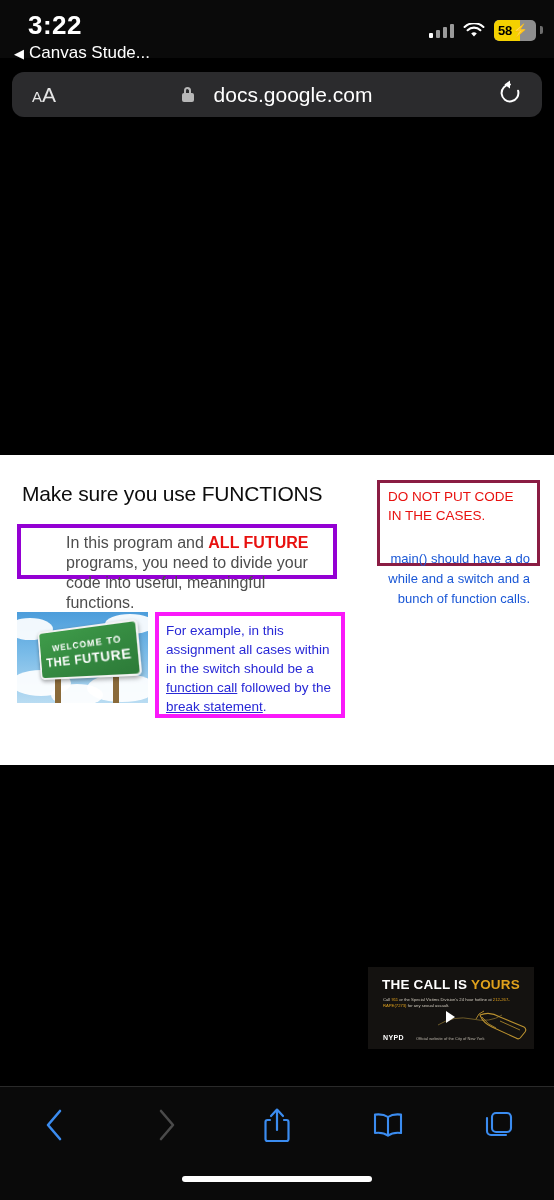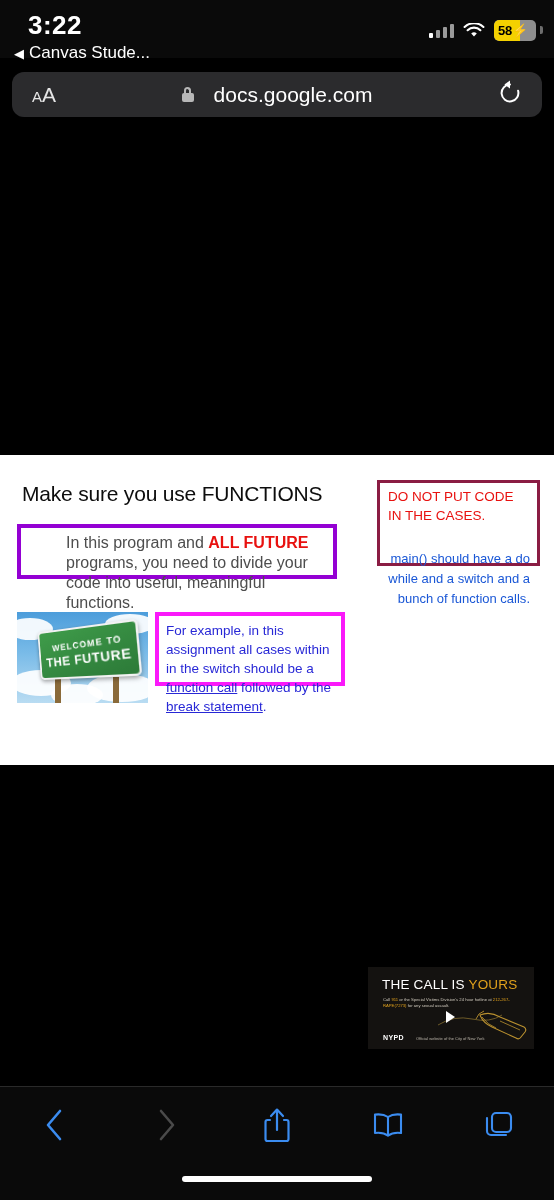--- a/index.html
+++ b/index.html
@@ -101,21 +101,21 @@
     border: 4px solid #9400d3; background: #fff;
     padding: 5px 7px 0 8px;
   }
   .box-purple p {
     font-size: 16px; color: #4d4d4d; line-height: 20px; margin-left: 37px;
   }
   .box-purple b { color: #e8110f; }
 
   
   .box-magenta {
-    position: absolute; left: 155px; top: 157px; width: 190px; height: 74px;
+    position: absolute; left: 155px; top: 157px; width: 190px; height: 106px;
     border: 4px solid #fa19fa; background: #fff;
     padding: 5px 6px 0 7px;
   }
   .box-magenta p {
     font-size: 13.5px; color: #2828d6; line-height: 19px;
   }
   .box-magenta u { text-decoration: underline; }
 
   
   .box-darkred {
@@ -149,21 +149,21 @@
     transform: rotate(-2deg); margin-top: 2px; }
   .post { position: absolute; width: 6px; height: 26px; background: #8a6a3a; bottom: 0; }
 
   
   .img-nypd {
     position: absolute; left: 368px; top: 512px; width: 166px; height: 82px;
     background: #141210; overflow: hidden;
   }
   .nypd-head {
     position: absolute; left: 14px; top: 10px;
-    font-size: 13.5px; font-weight: normal; color: #fff; letter-spacing: 0.2px;
+    font-size: 13.5px; font-weight: bold; color: #fff; letter-spacing: 0.2px;
     font-family: "Liberation Sans", sans-serif;
   }
   .nypd-head em { color: #e0a11c; font-style: normal; }
   .nypd-sub {
     position: absolute; left: 15px; top: 30px; width: 130px;
     font-size: 4.2px; color: #cfc9bd; line-height: 6px;
   }
   .nypd-sub b { color: #e0a11c; font-weight: normal; }
   .nypd-play {
     position: absolute; left: 78px; top: 44px;

